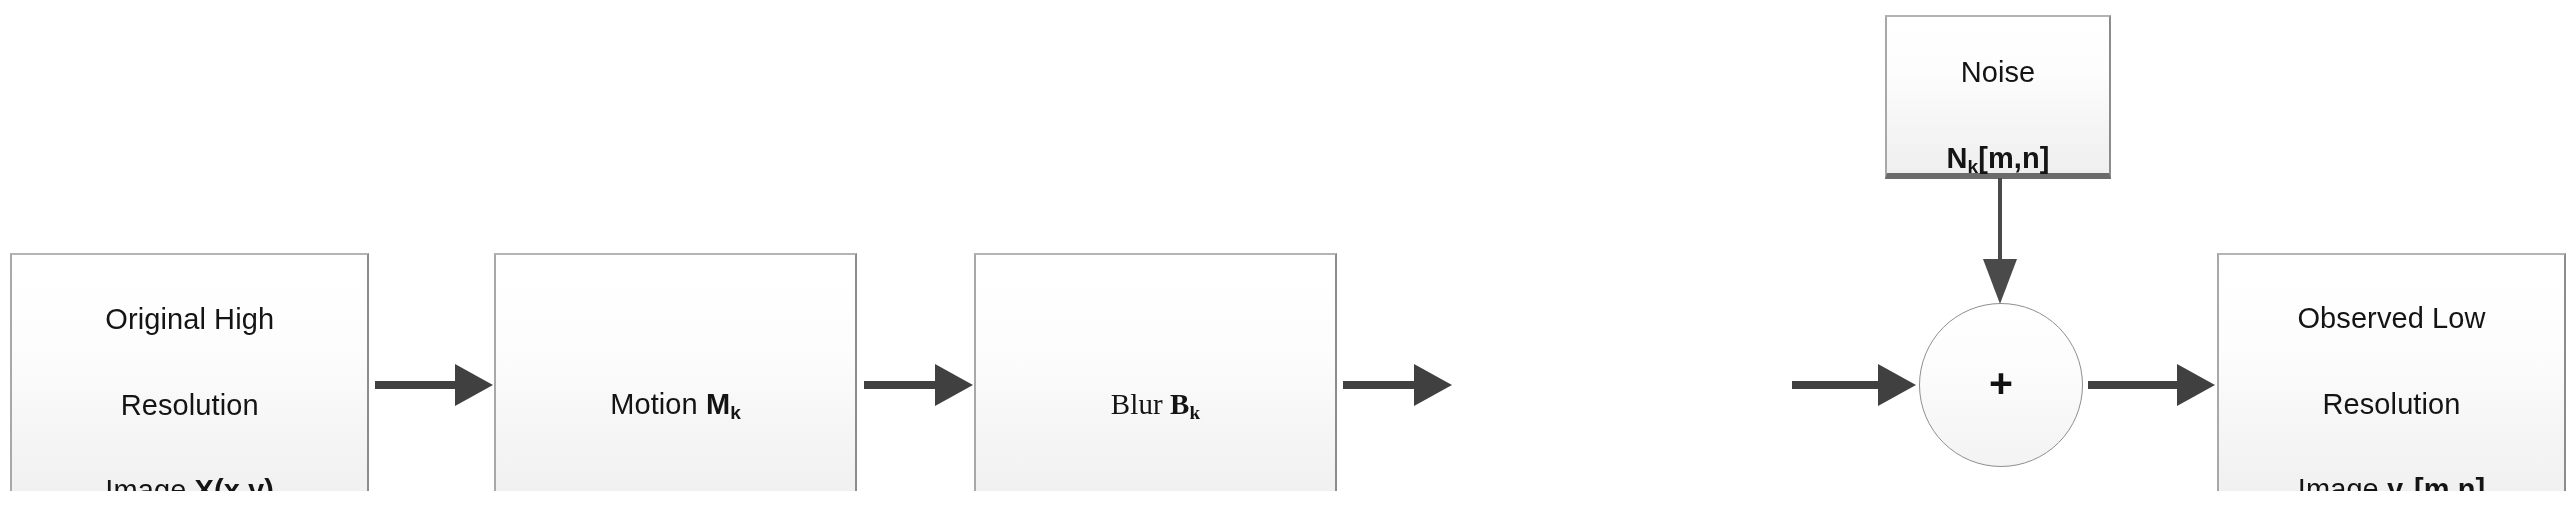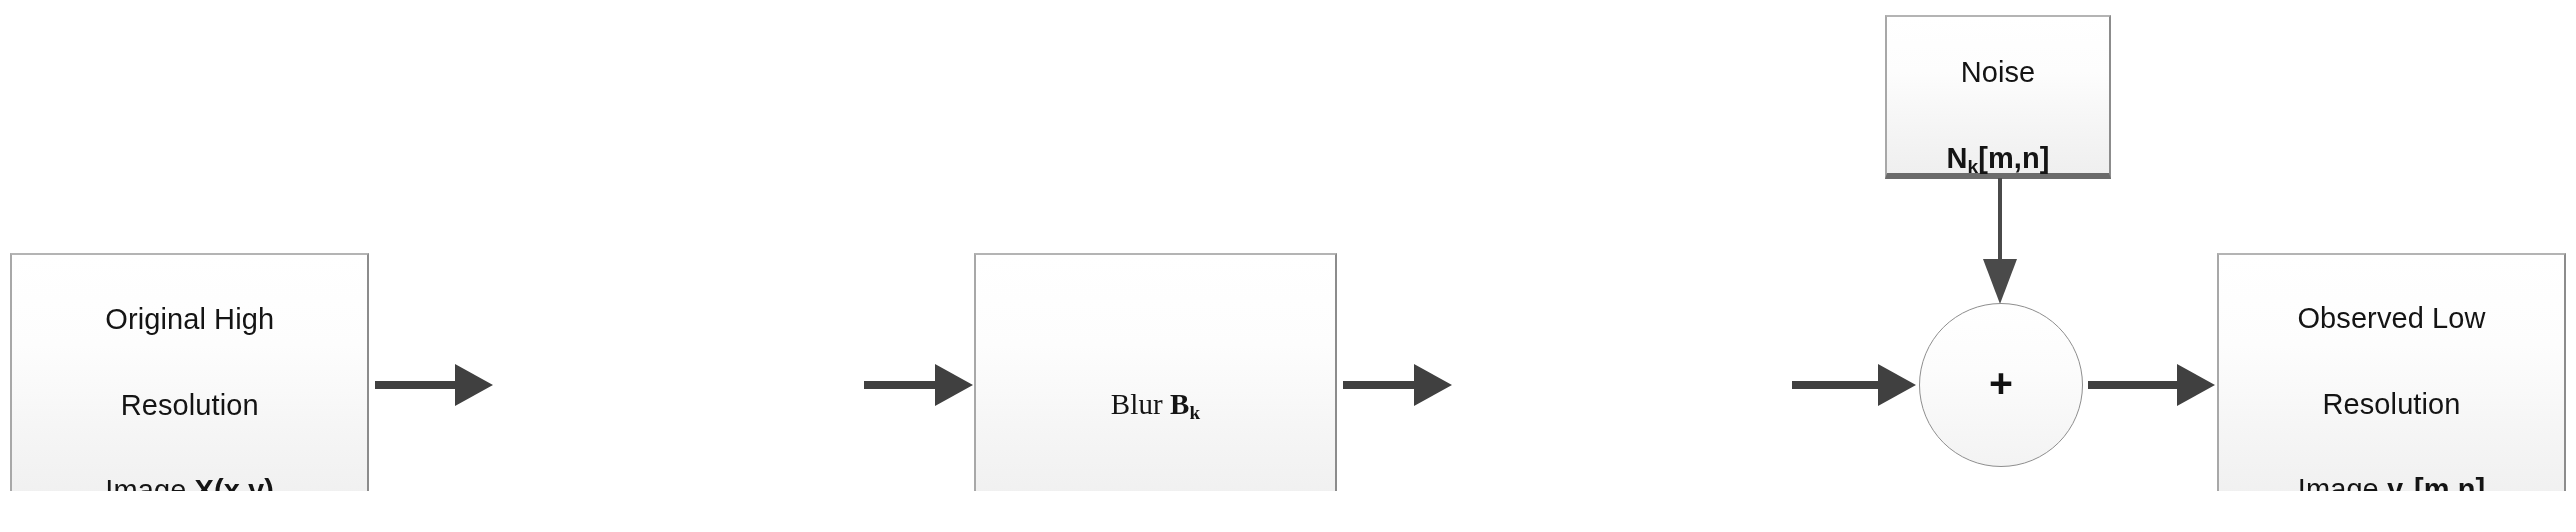--- a/index.html
+++ b/index.html
@@ -136,20 +136,25 @@
       <span>Resolution</span><br>
       <span>Image </span><span class="sym">X(x,y)</span>
     </div>
   </div>
 
   <div class="h-arrow" style="left:375px; top:385px; width:119px;">
     <div class="shaft" style="width:83px;"></div>
     <div class="head" style="left:80px;"></div>
   </div>
 
+  <div class="box" style="left:494px; top:253px; width:363px; height:265px;">
+    <div class="box-label">
+      <span>Motion </span><span class="sym">M</span><span class="sub">k</span>
+    </div>
+  </div>
 
   <div class="h-arrow" style="left:864px; top:385px; width:110px;">
     <div class="shaft" style="width:74px;"></div>
     <div class="head" style="left:71px;"></div>
   </div>
 
   <div class="box" style="left:974px; top:253px; width:363px; height:265px;font-family:Liberation Serif, serif;">
     <div class="box-label">
       <span>Blur </span><span class="sym">B</span><span class="sub">k</span>
     </div>

